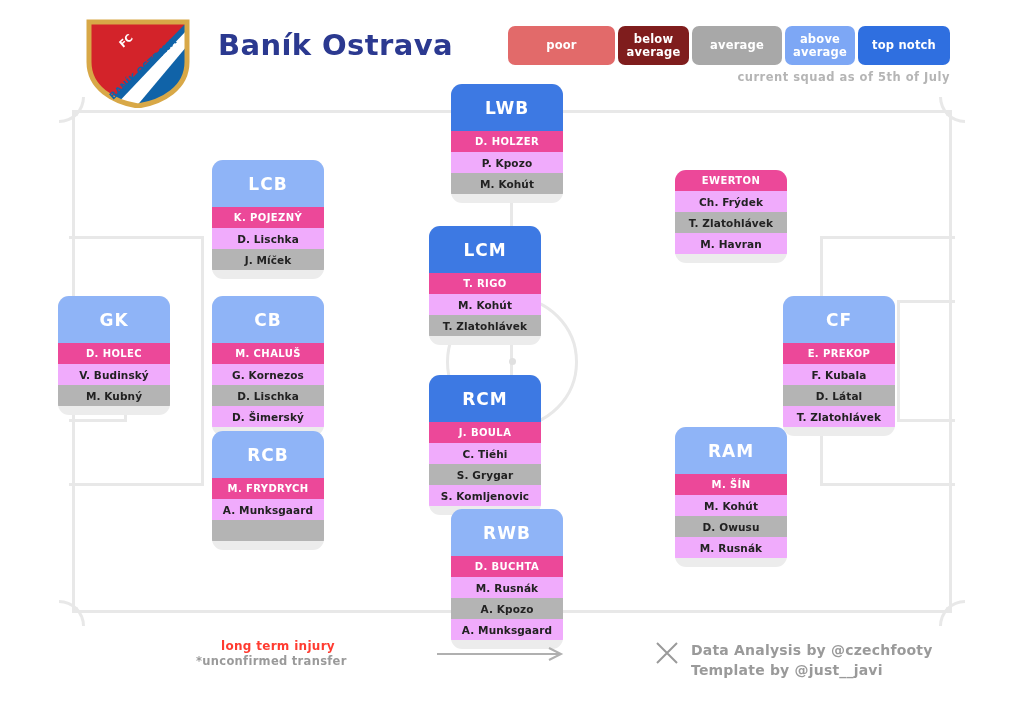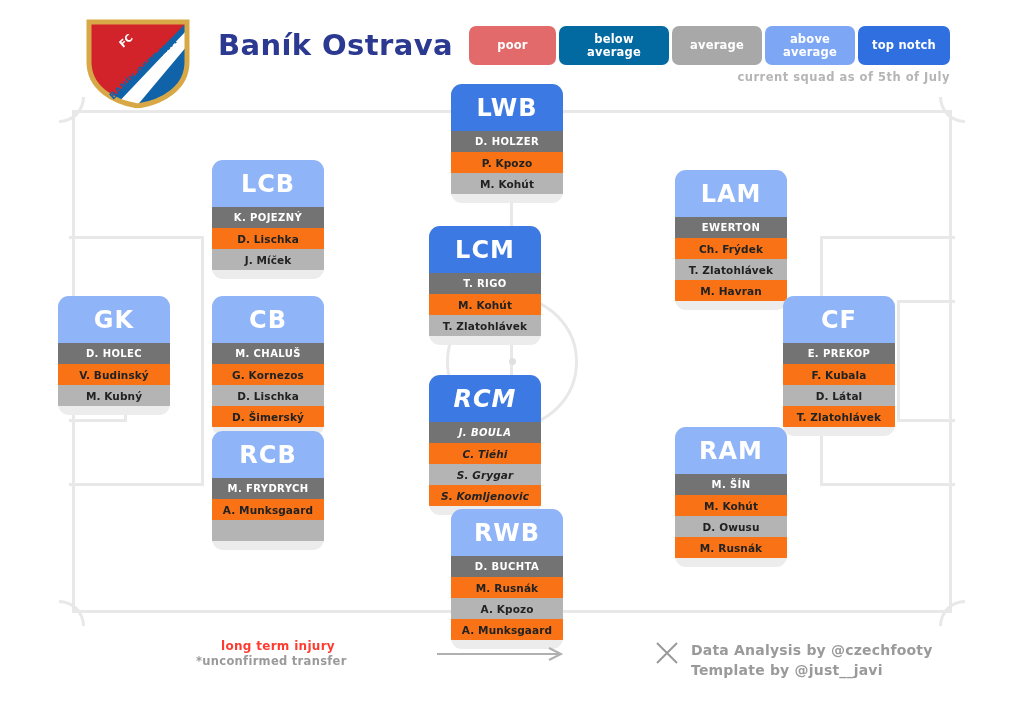--- a/index.html
+++ b/index.html
@@ -22,42 +22,42 @@
 
   
   #crest { position:absolute; left:83px; top:16px; width:110px; height:92px; }
   #club-title { position:absolute; left:218px; top:28px;
                 font-size:29px; font-weight:bold; color:#2b3990; letter-spacing:.4px; }
 
   #legend { position:absolute; right:74px; top:26px; display:flex; gap:3px; }
   .lg { border-radius:7px; color:#fff; font-size:11.5px; font-weight:bold;
         display:flex; align-items:center; justify-content:center; text-align:center;
         height:39px; line-height:1.12; letter-spacing:.2px; }
-  .lg.poor      { width:87px; background:#e26a6a; }
-  .lg.below     { width:110px; background:#0369a1; }
+  .lg.poor      { width:107px; background:#e26a6a; }
+  .lg.below     { width:71px; background:#7f1d1d; }
   .lg.avg       { width:90px; background:#a8a8a8; }
-  .lg.above     { width:90px; background:#7da7f5; }
+  .lg.above     { width:70px; background:#7da7f5; }
   .lg.top       { width:92px; background:#2f6fe0; }
   #asof { position:absolute; right:74px; top:70px; font-size:11.5px;
           font-weight:bold; color:#b5b5b5; letter-spacing:.5px; }
 
   
   .card { position:absolute; width:106px; background:#ececec;
           border-radius:11px; overflow:hidden; padding-bottom:9px;
           box-shadow:0 0 0 0 rgba(0,0,0,0); }
   .card .hdr { height:47px; display:flex; align-items:center; justify-content:center;
-               color:#ffffff; font-size:24px; font-weight:bold; letter-spacing:1px; }
+               color:#ffffff; font-size:17px; font-weight:bold; letter-spacing:1px; }
   .hdr.top   { background:#3d79e3; }
   .hdr.above { background:#8fb4f7; }
 
   .row { height:21px; display:flex; align-items:center; justify-content:center;
          font-size:10.5px; letter-spacing:.1px; }
-  .row.starter { background:#737373; color:#ffffff; font-weight:bold; font-size:10px;
+  .row.starter { background:#ec4899; color:#ffffff; font-weight:bold; font-size:10px;
                  letter-spacing:.4px; }
-  .row.light   { background:#f97316; color:#222222; font-weight:bold; }
+  .row.light   { background:#f0abfc; color:#222222; font-weight:bold; }
   .row.dark    { background:#b4b4b4; color:#222222; font-weight:bold; }
   .row.blank   { background:#b4b4b4; }
 
   .card.wide { width:112px; }
 
   
   #f-injury { position:absolute; left:221px; top:639px; font-size:12px;
               font-weight:bold; color:#ff3b30; letter-spacing:.3px; }
   #f-transfer { position:absolute; left:196px; top:654px; font-size:11.5px;
                 font-weight:bold; color:#9a9a9a; letter-spacing:.3px; }
@@ -141,21 +141,20 @@
         <div class="row light">P. Kpozo</div>
         <div class="row dark">M. Kohút</div>
       </div>
       <div class="card wide" style="left: 212px; top: 160px;">
         <div class="hdr above">LCB</div>
         <div class="row starter">K. POJEZNÝ</div>
         <div class="row light">D. Lischka</div>
         <div class="row dark">J. Míček</div>
       </div>
       <div class="card wide" style="left: 675px; top: 170px;">
-        <div class="hdr above">LAM</div>
         <div class="row starter">EWERTON</div>
         <div class="row light">Ch. Frýdek</div>
         <div class="row dark">T. Zlatohlávek</div>
         <div class="row light">M. Havran</div>
       </div>
       <div class="card wide" style="left: 429px; top: 219px; margin-top: 7px;">
         <div class="hdr top">LCM</div>
         <div class="row starter">T. RIGO</div>
         <div class="row light">M. Kohút</div>
         <div class="row dark">T. Zlatohlávek</div>
@@ -173,21 +172,21 @@
         <div class="row dark">D. Lischka</div>
         <div class="row light">D. Šimerský</div>
       </div>
       <div class="card wide" style="left: 783px; top: 296px;">
         <div class="hdr above">CF</div>
         <div class="row starter">E. PREKOP</div>
         <div class="row light">F. Kubala</div>
         <div class="row dark">D. Látal</div>
         <div class="row light">T. Zlatohlávek</div>
       </div>
-      <div class="card wide" style="left: 429px; top: 375px; font-style: italic;">
+      <div class="card wide" style="left: 429px; top: 375px;">
         <div class="hdr top">RCM</div>
         <div class="row starter">J. BOULA</div>
         <div class="row light">C. Tiéhi</div>
         <div class="row dark">S. Grygar</div>
         <div class="row light">S. Komljenovic</div>
       </div>
       <div class="card wide" style="left: 212px; top: 431px;">
         <div class="hdr above">RCB</div>
         <div class="row starter">M. FRYDRYCH</div>
         <div class="row light">A. Munksgaard</div>

